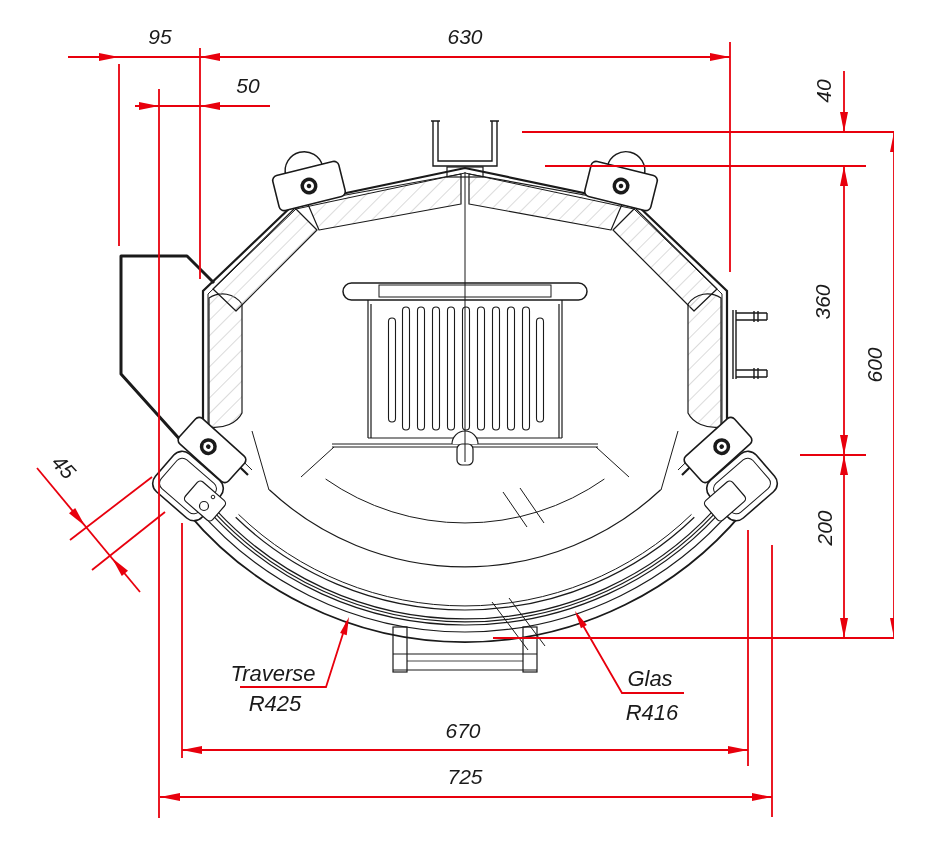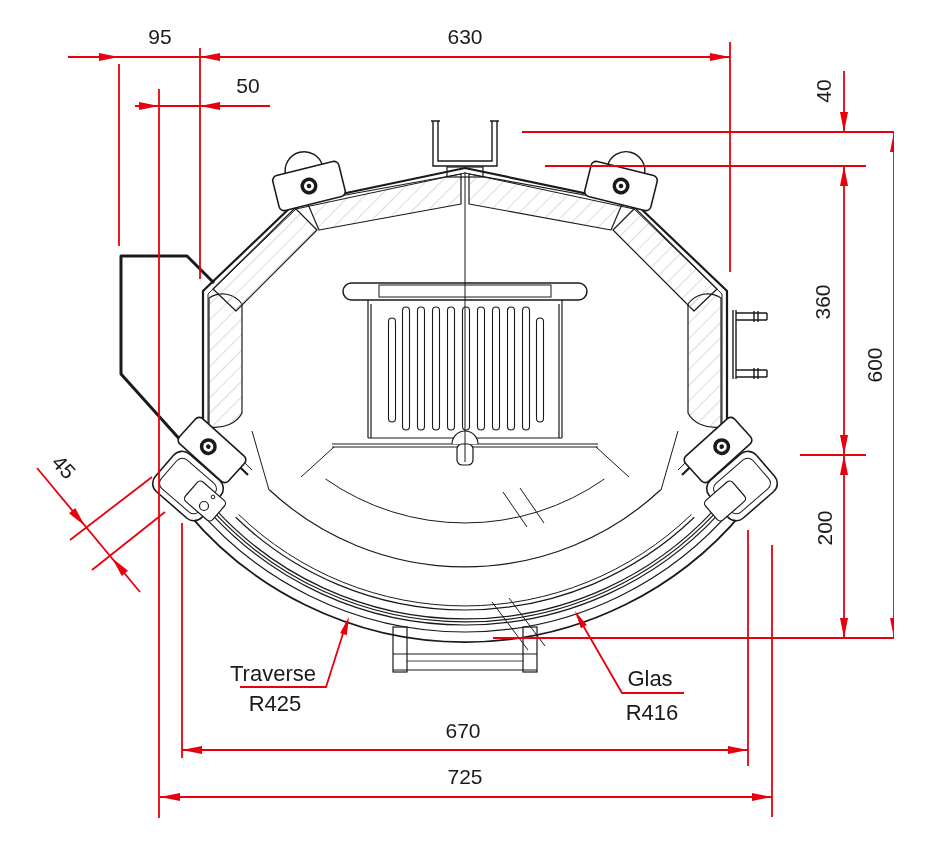--- a/index.html
+++ b/index.html
@@ -1,17 +1,17 @@
 <!DOCTYPE html>
 <html style="--red: #e8000d; --ink: #1a1a1a; --hatch: #bdbdbd; --bg: #ffffff;"><head>
 <meta charset="utf-8">
 <style>
   :root{ --red:#e8000d; --ink:#1a1a1a; --hatch:#bdbdbd; --bg:#ffffff; }
   html,body{margin:0;padding:0;background:var(--bg);}
-  .stage{width:894px;height:846px;background:var(--bg);overflow:hidden;}
+  .stage{width:894px;height:846px;background:var(--bg);overflow:hidden;font-style:italic;}
   svg{display:block;}
   .ink{stroke:var(--ink);fill:none;}
   .wf{fill:#fff;}
   .brick{fill:url(#hatch);stroke:var(--ink);stroke-width:1.2;stroke-linejoin:round;}
   .rl{stroke:var(--red);stroke-width:1.8;fill:none;}
   .ra{fill:var(--red);stroke:none;}
   text{font-family:"Liberation Sans","DejaVu Sans",sans-serif;font-size:21px;fill:var(--ink);}
   .t{text-anchor:middle;}
   .rot{dominant-baseline:central;}
   .lbl{font-size:22px;}

